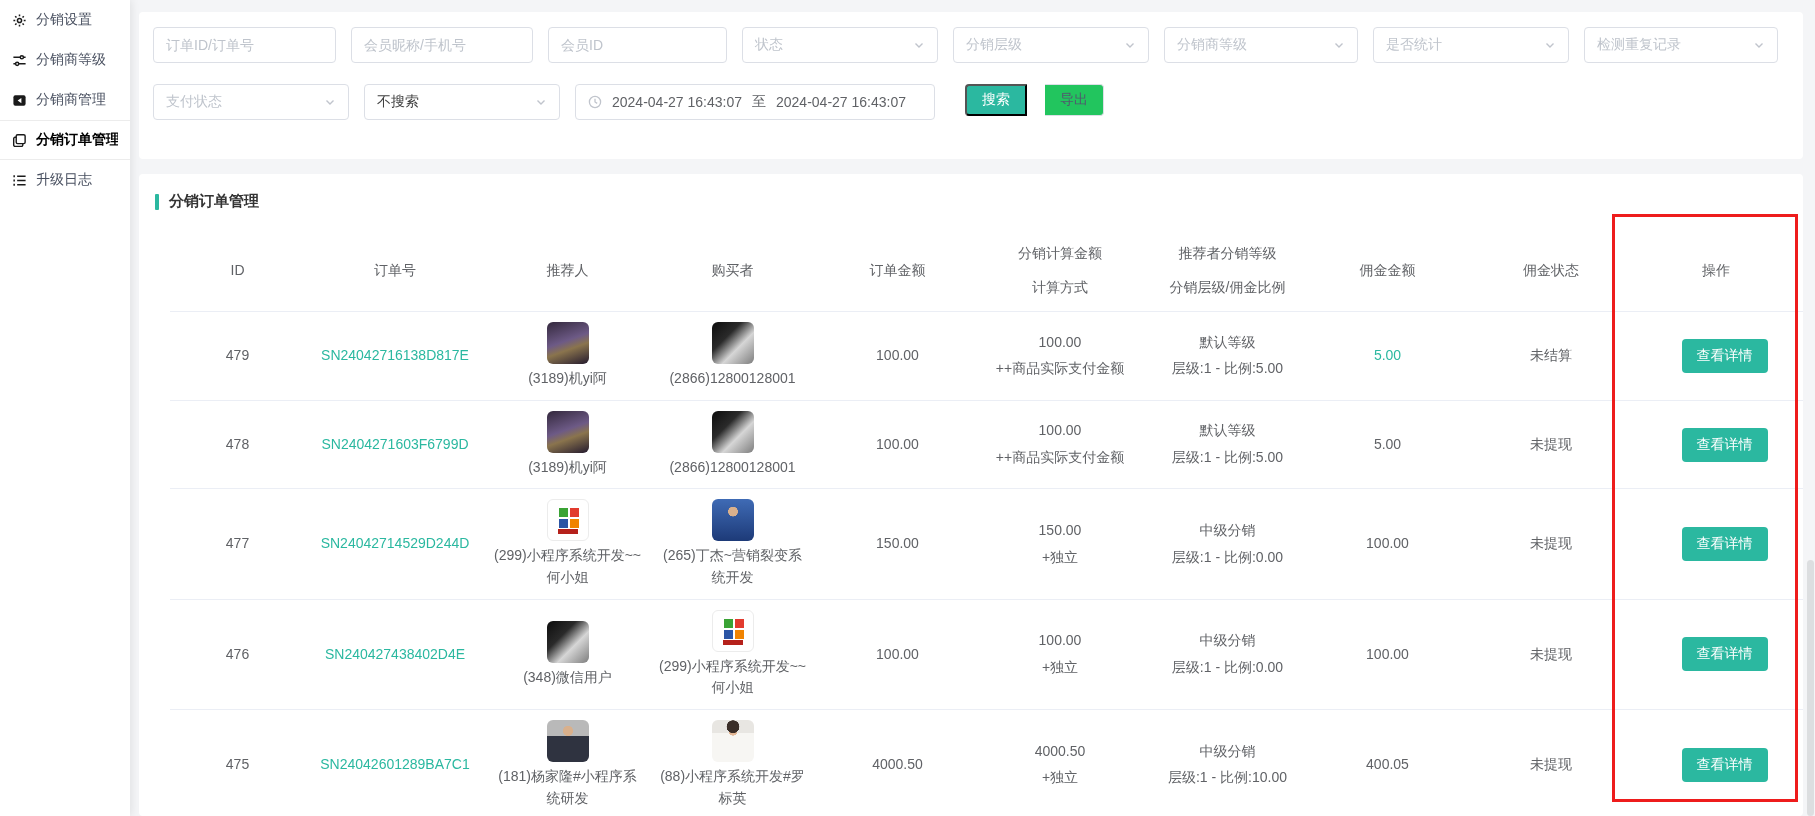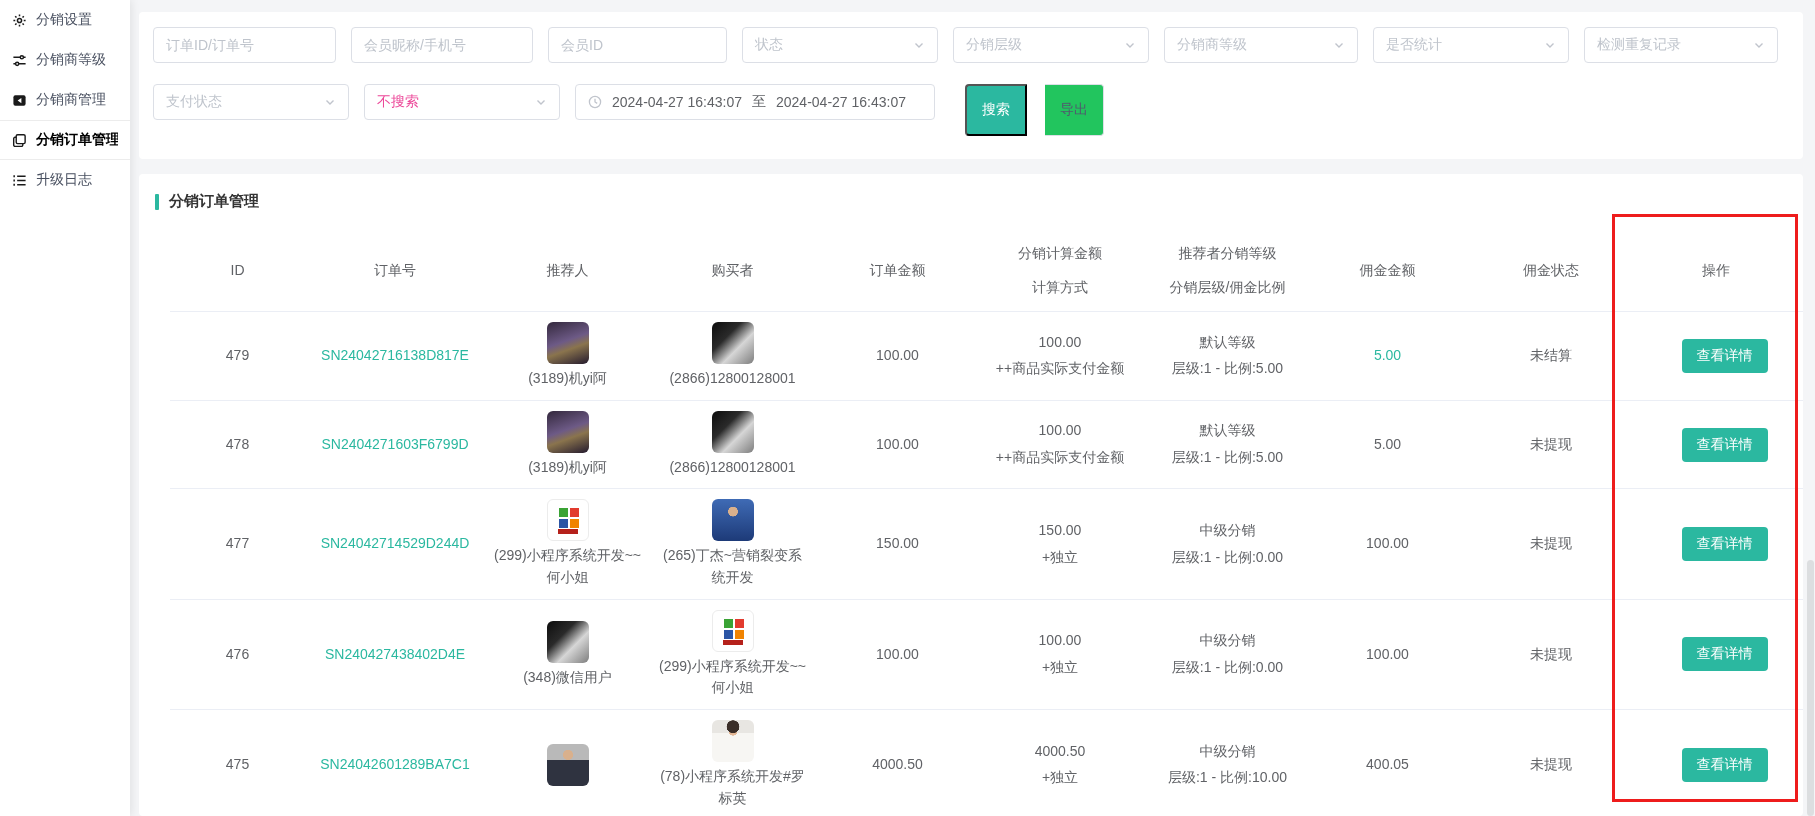--- a/index.html
+++ b/index.html
@@ -22,27 +22,27 @@
 
   
   .f-row { display:flex; gap:15px; }
   .f-row + .f-row { margin-top:21px; }
   .f-input, .f-select, .f-date { height:36px; border:1px solid #dcdfe6; border-radius:4px;
         background:#fff; font-size:14px; display:flex; align-items:center; padding:0 12px; color:#606266; }
   input.f-input { outline:none; color:#606266; }
   input.f-input::placeholder { color:#bfc4cc; }
   .f-select { justify-content:space-between; cursor:pointer; }
   .f-select .ph { color:#bfc4cc; }
-  .f-select .val { color:#ec4899; }
+  .f-select .val { color:#404040; }
   .chev { width:12px; height:12px; color:#c0c4cc; flex:0 0 12px; }
   .w183{width:183px;} .w179{width:179px;} .w182{width:182px;} .w196{width:196px;} .w194{width:194px;}
   .f-date { width:360px; gap:10px; color:#606266; }
   .f-date .clk { width:14px; height:14px; color:#c0c4cc; flex:0 0 14px; }
   .btn-group { display:flex; margin-left:15px; }
-  .btn { height:52px; padding:0 15px; font-size:14px; display:flex; align-items:center; cursor:pointer; }
+  .btn { height:32px; padding:0 15px; font-size:14px; display:flex; align-items:center; cursor:pointer; }
   .btn-search { background:var(--accent); color:#fff; border-radius:4px 0 0 4px; }
   .btn-export { background:#22c55e; color:#515a6e; border:1px solid #dcdfe6; border-left:none; border-radius:0 4px 4px 0;margin-left:18px; }
 
   
   .tbl-title { display:flex; align-items:center; gap:10px; padding:18px 0 0 16px; }
   .tbar { width:4px; height:16px; background:var(--accent); border-radius:1px; }
   .ttext { font-size:15px; font-weight:bold; color:#333; }
 
   .trow { display:grid; grid-template-columns:135px 180px 165px 165px 165px 160px 175px 145px 182px 148px;
           align-items:center; margin-left:31px; }
@@ -343,26 +343,27 @@
       <div class="cell">未提现</div>
       <div class="cell"><button class="btn-detail">查看详情</button></div>
     </div>
 
     <div class="trow body-row tall">
       <div class="cell">475</div>
       <div class="cell"><span class="order-link">SN24042601289BA7C1</span></div>
       <div class="cell">
           <div class="person">
         <span class="avatar av-suit"></span>
+        <span>(181)杨家隆#小程序系统研发</span>
           </div>
         </div>
       <div class="cell">
           <div class="person">
         <span class="avatar av-woman"></span>
-        <span>(78)小程序系统开发#罗标英</span>
+        <span>(88)小程序系统开发#罗标英</span>
           </div>
         </div>
       <div class="cell">4000.50</div>
       <div class="cell stack">
         <span>4000.50</span>
         <span>+独立</span>
         </div>
       <div class="cell stack">
         <span>中级分销</span>
         <span>层级:1 - 比例:10.00</span>

